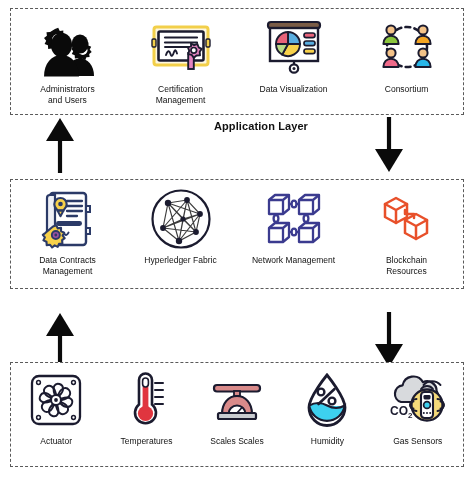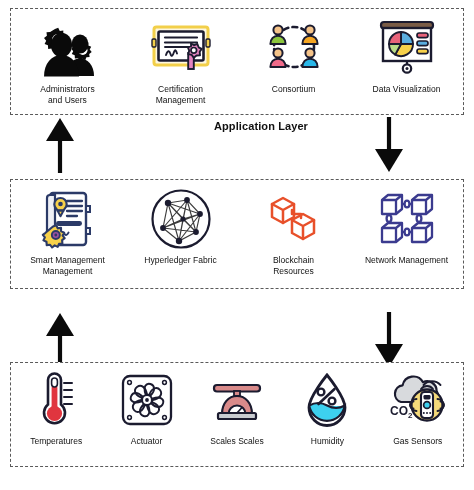--- a/index.html
+++ b/index.html
@@ -108,20 +108,40 @@
               <line x1="15" y1="20.5" x2="47" y2="20.5" stroke="#1b1b2f" stroke-width="2.2" stroke-linecap="round"></line>
               <line x1="15" y1="25" x2="40" y2="25" stroke="#1b1b2f" stroke-width="2" stroke-linecap="round"></line>
               <path d="M16 33 q2.5 -7 4.5 -1 q1.5 4.5 3.5 -2 q1.5 -4 3 1.5" fill="none" stroke="#1b1b2f" stroke-width="1.9" stroke-linecap="round"></path>
               <rect x="38.2" y="31" width="5.6" height="16" fill="#e583c0" stroke="#1b1b2f" stroke-width="1.9"></rect>
               <path d="M41 21.5 l3.1 1.6 3.3 -1.1 1.2 3.3 3.1 1.6 -2 2.9 0.3 3.5 -3.5 0.2 -2.7 2.2 -2.1 -2.8 -3.4 -0.8 0.9 -3.4 -1.3 -3.2 3.2 -1.4 z" fill="#e583c0" stroke="#1b1b2f" stroke-width="1.9" stroke-linejoin="round"></path>
               <circle cx="43.8" cy="28.3" r="2.8" fill="#ffffff" stroke="#1b1b2f" stroke-width="1.7"></circle>
             </svg>
           </div>
           <div class="item-label">Certification
 Management</div>
+        </div>
+
+        <div class="item">
+          <div class="icon-wrap">
+            <svg width="62" height="56" viewBox="0 0 62 56">
+              <rect x="5" y="2" width="52" height="6.5" rx="3" fill="#7a5c46" stroke="#1b1b2f" stroke-width="2.2"></rect>
+              <rect x="7" y="8" width="48" height="33" fill="#ffffff" stroke="#1b1b2f" stroke-width="2.4"></rect>
+              <path d="M25 24 L25 12 A12 12 0 0 1 37 24 Z" fill="#5aaee0" stroke="#1b1b2f" stroke-width="1.9" stroke-linejoin="round"></path>
+              <path d="M25 24 L13 24 A12 12 0 0 1 25 12 Z" fill="#e8637a" stroke="#1b1b2f" stroke-width="1.9" stroke-linejoin="round"></path>
+              <path d="M25 24 L37 24 A12 12 0 0 1 19.2 34.6 Z" fill="#f7d14a" stroke="#1b1b2f" stroke-width="1.9" stroke-linejoin="round"></path>
+              <path d="M25 24 L19.2 34.6 A12 12 0 0 1 13 24 Z" fill="#b9dc87" stroke="#1b1b2f" stroke-width="1.9" stroke-linejoin="round"></path>
+              <rect x="41" y="13" width="11" height="4.6" rx="2.2" fill="#e8637a" stroke="#1b1b2f" stroke-width="1.7"></rect>
+              <rect x="41" y="21" width="11" height="4.6" rx="2.2" fill="#5aaee0" stroke="#1b1b2f" stroke-width="1.7"></rect>
+              <rect x="41" y="29" width="11" height="4.6" rx="2.2" fill="#f7d14a" stroke="#1b1b2f" stroke-width="1.7"></rect>
+              <line x1="31" y1="41" x2="31" y2="45" stroke="#1b1b2f" stroke-width="2.2"></line>
+              <circle cx="31" cy="48.5" r="4.2" fill="#ffffff" stroke="#1b1b2f" stroke-width="2.2"></circle>
+              <circle cx="31" cy="48.5" r="1.5" fill="#1b1b2f"></circle>
+            </svg>
+          </div>
+          <div class="item-label">Data Visualization</div>
         </div>
 
         <div class="item">
           <div class="icon-wrap">
             <svg width="60" height="56" viewBox="0 0 60 56">
               <circle cx="30" cy="27" r="20" fill="none" stroke="#1b1b2f" stroke-width="2.6" stroke-dasharray="5 4.2" stroke-linecap="round"></circle>
               <g stroke="#1b1b2f" stroke-width="2" stroke-linejoin="round">
                 <g>
                   <circle cx="14" cy="10" r="4.6" fill="#f4c389"></circle>
                   <path d="M6.4 24 c0 -5.2 3.4 -8.3 7.6 -8.3 s7.6 3.1 7.6 8.3 z" fill="#8cc63e"></path>
@@ -137,40 +157,20 @@
                 <g>
                   <circle cx="46" cy="33" r="4.6" fill="#f4c389"></circle>
                   <path d="M38.4 47 c0 -5.2 3.4 -8.3 7.6 -8.3 s7.6 3.1 7.6 8.3 z" fill="#29b6e8"></path>
                 </g>
               </g>
             </svg>
           </div>
           <div class="item-label">Consortium</div>
         </div>
 
-        <div class="item">
-          <div class="icon-wrap">
-            <svg width="62" height="56" viewBox="0 0 62 56">
-              <rect x="5" y="2" width="52" height="6.5" rx="3" fill="#7a5c46" stroke="#1b1b2f" stroke-width="2.2"></rect>
-              <rect x="7" y="8" width="48" height="33" fill="#ffffff" stroke="#1b1b2f" stroke-width="2.4"></rect>
-              <path d="M25 24 L25 12 A12 12 0 0 1 37 24 Z" fill="#5aaee0" stroke="#1b1b2f" stroke-width="1.9" stroke-linejoin="round"></path>
-              <path d="M25 24 L13 24 A12 12 0 0 1 25 12 Z" fill="#e8637a" stroke="#1b1b2f" stroke-width="1.9" stroke-linejoin="round"></path>
-              <path d="M25 24 L37 24 A12 12 0 0 1 19.2 34.6 Z" fill="#f7d14a" stroke="#1b1b2f" stroke-width="1.9" stroke-linejoin="round"></path>
-              <path d="M25 24 L19.2 34.6 A12 12 0 0 1 13 24 Z" fill="#b9dc87" stroke="#1b1b2f" stroke-width="1.9" stroke-linejoin="round"></path>
-              <rect x="41" y="13" width="11" height="4.6" rx="2.2" fill="#e8637a" stroke="#1b1b2f" stroke-width="1.7"></rect>
-              <rect x="41" y="21" width="11" height="4.6" rx="2.2" fill="#5aaee0" stroke="#1b1b2f" stroke-width="1.7"></rect>
-              <rect x="41" y="29" width="11" height="4.6" rx="2.2" fill="#f7d14a" stroke="#1b1b2f" stroke-width="1.7"></rect>
-              <line x1="31" y1="41" x2="31" y2="45" stroke="#1b1b2f" stroke-width="2.2"></line>
-              <circle cx="31" cy="48.5" r="4.2" fill="#ffffff" stroke="#1b1b2f" stroke-width="2.2"></circle>
-              <circle cx="31" cy="48.5" r="1.5" fill="#1b1b2f"></circle>
-            </svg>
-          </div>
-          <div class="item-label">Data Visualization</div>
-        </div>
-
       </div>
     </div>
     <div class="layer-label" style="top:120px;">Application Layer</div>
   </div>
 
   <div class="arrow" style="left:43px;top:117px;">
     <svg width="34" height="56" viewBox="0 0 34 56">
       <line x1="17" y1="56" x2="17" y2="22" stroke="#0a0a0a" stroke-width="4.2"></line>
       <polygon points="17,1 31,24 3,24" fill="#0a0a0a"></polygon>
     </svg>
@@ -202,21 +202,21 @@
               <rect x="17" y="31" width="26" height="5" rx="2.4" fill="#2b3a67"></rect>
               <path d="M20 45 q3 -4 5.5 -1 q2 2.4 4 -1.4" fill="none" stroke="#2b3a67" stroke-width="2" stroke-linecap="round"></path>
               <path d="M21.5 8 a6.2 6.2 0 0 1 6.2 6.2 c0 3.2 -2.4 4.6 -3.2 6.2 l-6 0 c-0.8 -1.6 -3.2 -3 -3.2 -6.2 a6.2 6.2 0 0 1 6.2 -6.2 z" fill="#f7d14a" stroke="#2b3a67" stroke-width="2.2"></path>
               <path d="M18.6 20.8 h5.8 l-2.9 5.4 z" fill="#f7d14a" stroke="#2b3a67" stroke-width="2" stroke-linejoin="round"></path>
               <circle cx="21.5" cy="14" r="2.3" fill="#2b3a67"></circle>
               <path d="M14 36.5 l3.3 -1.2 1.4 3.1 3.3 -0.6 0.1 3.4 3.1 1.4 -1.6 3 2.1 2.6 -2.6 2 0.3 3.4 -3.4 0.2 -1.3 3.1 -3 -1.5 -2.6 2.1 -2 -2.7 -3.4 0.3 -0.2 -3.4 -3.1 -1.3 1.5 -3 -2.1 -2.6 2.7 -2 z" fill="#f7d14a" stroke="#2b3a67" stroke-width="2.1" stroke-linejoin="round"></path>
               <circle cx="16.8" cy="45" r="4" fill="#9b4fa0" stroke="#2b3a67" stroke-width="1.9"></circle>
               <circle cx="16.8" cy="45" r="1.4" fill="#2b3a67"></circle>
             </svg>
           </div>
-          <div class="item-label">Smart Management
+          <div class="item-label">Data Contracts
 Management</div>
         </div>
 
         <div class="item">
           <div class="icon-wrap">
             <svg width="62" height="60" viewBox="0 0 62 60">
               <circle cx="31" cy="30" r="28.5" fill="none" stroke="#1b1b2f" stroke-width="2.2"></circle>
               <g stroke="#3c3c3c" stroke-width="1.15" fill="none">
                 <path d="M18 14 L37 11 L50 25 L46 43 L29 52 L13 39 Z"></path>
                 <path d="M18 14 L50 25 M18 14 L46 43 M18 14 L29 52
@@ -230,36 +230,20 @@
                 <circle cx="37" cy="11" r="2.9"></circle>
                 <circle cx="50" cy="25" r="2.9"></circle>
                 <circle cx="46" cy="43" r="2.9"></circle>
                 <circle cx="29" cy="52" r="3.2"></circle>
                 <circle cx="13" cy="39" r="2.9"></circle>
                 <circle cx="33" cy="30" r="2.6"></circle>
               </g>
             </svg>
           </div>
           <div class="item-label">Hyperledger Fabric</div>
-        </div>
-
-        <div class="item">
-          <div class="icon-wrap">
-            <svg width="58" height="58" viewBox="0 0 58 58">
-              <g fill="none" stroke="#e8502a" stroke-width="2.5" stroke-linejoin="round" stroke-linecap="round">
-                <path d="M7 14 L18 8 L29 14 L29 27 L18 33 L7 27 Z"></path>
-                <path d="M7 14 L18 20 L29 14 M18 20 L18 33"></path>
-                <path d="M27 30 L38 24 L49 30 L49 43 L38 49 L27 43 Z"></path>
-                <path d="M27 30 L38 36 L49 30 M38 36 L38 49"></path>
-                <path d="M27 20 L27 24 L36 24 L36 28"></path>
-              </g>
-            </svg>
-          </div>
-          <div class="item-label">Blockchain
-Resources</div>
         </div>
 
         <div class="item">
           <div class="icon-wrap">
             <svg width="60" height="56" viewBox="0 0 60 56">
               <g fill="none" stroke="#3b3b8f" stroke-width="2.3" stroke-linejoin="round">
                 <path d="M5 9 L11 4 L25 4 L25 18 L19 23 L5 23 Z"></path>
                 <path d="M5 9 L19 9 L25 4 M19 9 L19 23"></path>
                 <path d="M35 9 L41 4 L55 4 L55 18 L49 23 L35 23 Z"></path>
                 <path d="M35 9 L49 9 L55 4 M49 9 L49 23"></path>
@@ -278,58 +262,56 @@
                 <ellipse cx="30" cy="13" rx="2.4" ry="3.4"></ellipse>
                 <ellipse cx="30" cy="41" rx="2.4" ry="3.4"></ellipse>
                 <ellipse cx="12" cy="27.5" rx="2.4" ry="3.4"></ellipse>
                 <ellipse cx="42" cy="27.5" rx="2.4" ry="3.4"></ellipse>
               </g>
             </svg>
           </div>
           <div class="item-label">Network Management</div>
         </div>
 
+        <div class="item">
+          <div class="icon-wrap">
+            <svg width="58" height="58" viewBox="0 0 58 58">
+              <g fill="none" stroke="#e8502a" stroke-width="2.5" stroke-linejoin="round" stroke-linecap="round">
+                <path d="M7 14 L18 8 L29 14 L29 27 L18 33 L7 27 Z"></path>
+                <path d="M7 14 L18 20 L29 14 M18 20 L18 33"></path>
+                <path d="M27 30 L38 24 L49 30 L49 43 L38 49 L27 43 Z"></path>
+                <path d="M27 30 L38 36 L49 30 M38 36 L38 49"></path>
+                <path d="M27 20 L27 24 L36 24 L36 28"></path>
+              </g>
+            </svg>
+          </div>
+          <div class="item-label">Blockchain
+Resources</div>
+        </div>
+
       </div>
     </div>
   </div>
 
   <div class="arrow" style="left:43px;top:312px;">
     <svg width="34" height="56" viewBox="0 0 34 56">
       <line x1="17" y1="56" x2="17" y2="22" stroke="#0a0a0a" stroke-width="4.2"></line>
       <polygon points="17,1 31,24 3,24" fill="#0a0a0a"></polygon>
     </svg>
   </div>
   <div class="arrow" style="left:372px;top:312px;">
     <svg width="34" height="56" viewBox="0 0 34 56">
       <line x1="17" y1="0" x2="17" y2="34" stroke="#0a0a0a" stroke-width="4.2"></line>
       <polygon points="17,55 31,32 3,32" fill="#0a0a0a"></polygon>
     </svg>
   </div>
 
   <div class="layer-block" style="top:362px;height:128px;">
     <div class="layer-box" style="top:0px;height:105px;">
       <div class="items" style="padding-top:6px;">
-
-        <div class="item" style="width:88px;">
-          <div class="icon-wrap">
-            <svg width="48" height="56" viewBox="0 0 48 56">
-              <path d="M16 8 a6.5 6.5 0 0 1 13 0 v24.5 a10.5 10.5 0 1 1 -13 0 z" fill="#ffffff" stroke="#1b1b2f" stroke-width="2.6"></path>
-              <circle cx="22.5" cy="41.5" r="7.6" fill="#e0353f"></circle>
-              <rect x="19.6" y="13" width="5.8" height="26" rx="2.9" fill="#e0353f"></rect>
-              <rect x="19.6" y="6" width="5.8" height="9" rx="2.9" fill="#ffffff" stroke="#1b1b2f" stroke-width="1.6"></rect>
-              <g stroke="#1b1b2f" stroke-width="2" stroke-linecap="round">
-                <line x1="32" y1="11" x2="40" y2="11"></line>
-                <line x1="32" y1="18" x2="40" y2="18"></line>
-                <line x1="32" y1="25" x2="40" y2="25"></line>
-                <line x1="32" y1="32" x2="40" y2="32"></line>
-              </g>
-            </svg>
-          </div>
-          <div class="item-label">Temperatures</div>
-        </div>
 
         <div class="item" style="width:88px;">
           <div class="icon-wrap">
             <svg width="54" height="54" viewBox="0 0 54 54">
               <rect x="3" y="3" width="48" height="48" rx="7" fill="#ffffff" stroke="#1b1b2f" stroke-width="2.3"></rect>
               <circle cx="9.5" cy="9.5" r="1.9" fill="none" stroke="#1b1b2f" stroke-width="1.5"></circle>
               <circle cx="44.5" cy="9.5" r="1.9" fill="none" stroke="#1b1b2f" stroke-width="1.5"></circle>
               <circle cx="9.5" cy="44.5" r="1.9" fill="none" stroke="#1b1b2f" stroke-width="1.5"></circle>
               <circle cx="44.5" cy="44.5" r="1.9" fill="none" stroke="#1b1b2f" stroke-width="1.5"></circle>
               <g fill="none" stroke="#1b1b2f" stroke-width="1.9" stroke-linejoin="round">
@@ -344,20 +326,38 @@
               </g>
               <circle cx="27" cy="27" r="5" fill="#ffffff" stroke="#1b1b2f" stroke-width="2.1"></circle>
               <circle cx="27" cy="27" r="1.9" fill="#1b1b2f"></circle>
             </svg>
           </div>
           <div class="item-label">Actuator</div>
         </div>
 
         <div class="item" style="width:88px;">
           <div class="icon-wrap">
+            <svg width="48" height="56" viewBox="0 0 48 56">
+              <path d="M16 8 a6.5 6.5 0 0 1 13 0 v24.5 a10.5 10.5 0 1 1 -13 0 z" fill="#ffffff" stroke="#1b1b2f" stroke-width="2.6"></path>
+              <circle cx="22.5" cy="41.5" r="7.6" fill="#e0353f"></circle>
+              <rect x="19.6" y="13" width="5.8" height="26" rx="2.9" fill="#e0353f"></rect>
+              <rect x="19.6" y="6" width="5.8" height="9" rx="2.9" fill="#ffffff" stroke="#1b1b2f" stroke-width="1.6"></rect>
+              <g stroke="#1b1b2f" stroke-width="2" stroke-linecap="round">
+                <line x1="32" y1="11" x2="40" y2="11"></line>
+                <line x1="32" y1="18" x2="40" y2="18"></line>
+                <line x1="32" y1="25" x2="40" y2="25"></line>
+                <line x1="32" y1="32" x2="40" y2="32"></line>
+              </g>
+            </svg>
+          </div>
+          <div class="item-label">Temperatures</div>
+        </div>
+
+        <div class="item" style="width:88px;">
+          <div class="icon-wrap">
             <svg width="56" height="46" viewBox="0 0 56 46">
               <rect x="5" y="8" width="46" height="6.5" rx="3" fill="#d98a8a" stroke="#1b1b2f" stroke-width="2.2"></rect>
               <rect x="25" y="14" width="6" height="5" fill="#d98a8a" stroke="#1b1b2f" stroke-width="1.8"></rect>
               <path d="M13 37 c0 -11 6.7 -18 15 -18 s15 7 15 18 z" fill="#d98a8a" stroke="#1b1b2f" stroke-width="2.2"></path>
               <path d="M19.5 37 a8.5 8.5 0 0 1 17 0 z" fill="#ffffff" stroke="#1b1b2f" stroke-width="2"></path>
               <line x1="28" y1="36" x2="33" y2="30.5" stroke="#1b1b2f" stroke-width="1.8" stroke-linecap="round"></line>
               <rect x="9" y="36" width="38" height="6" rx="1.5" fill="#c9ccd1" stroke="#1b1b2f" stroke-width="2.2"></rect>
             </svg>
           </div>
           <div class="item-label">Scales Scales</div>

